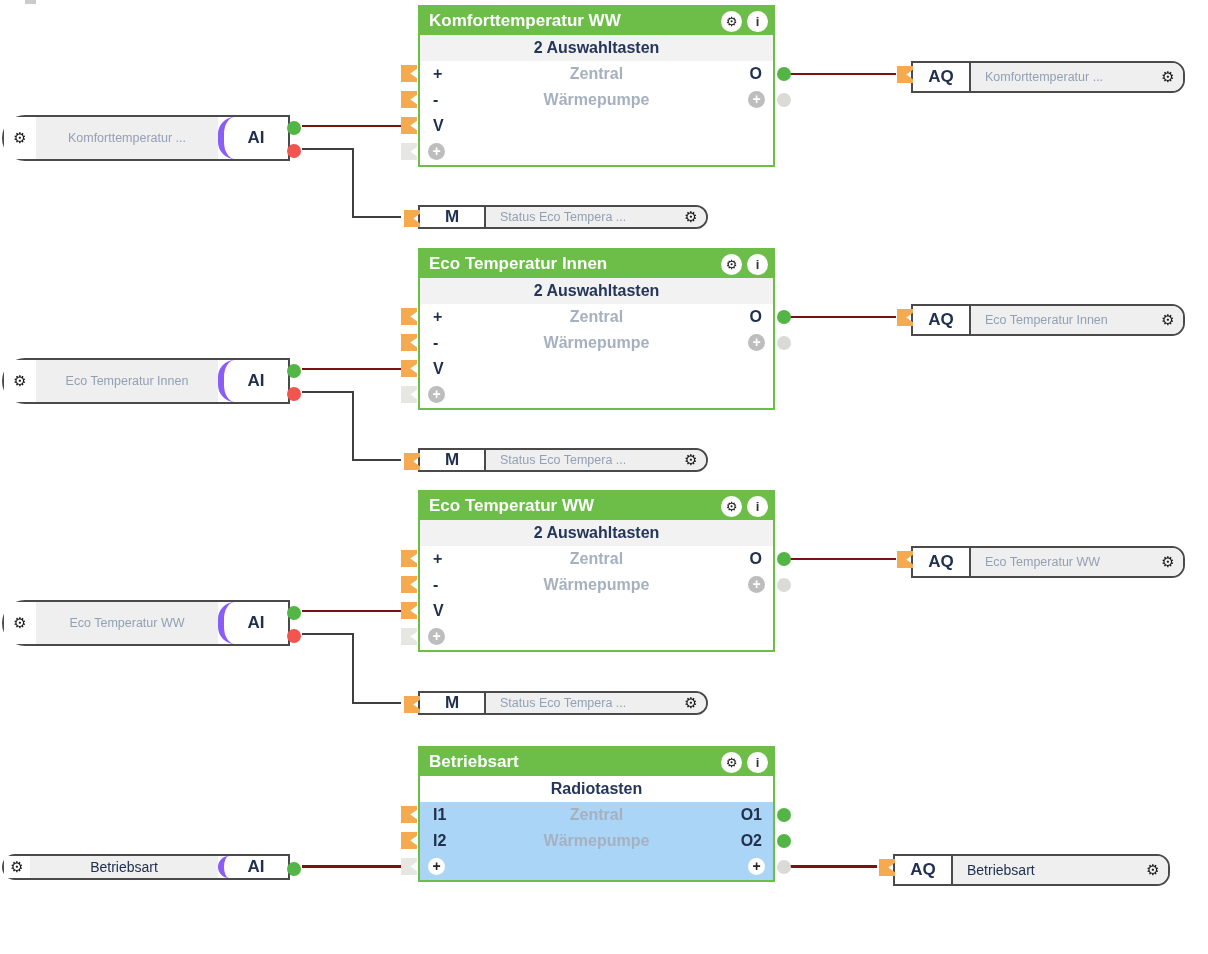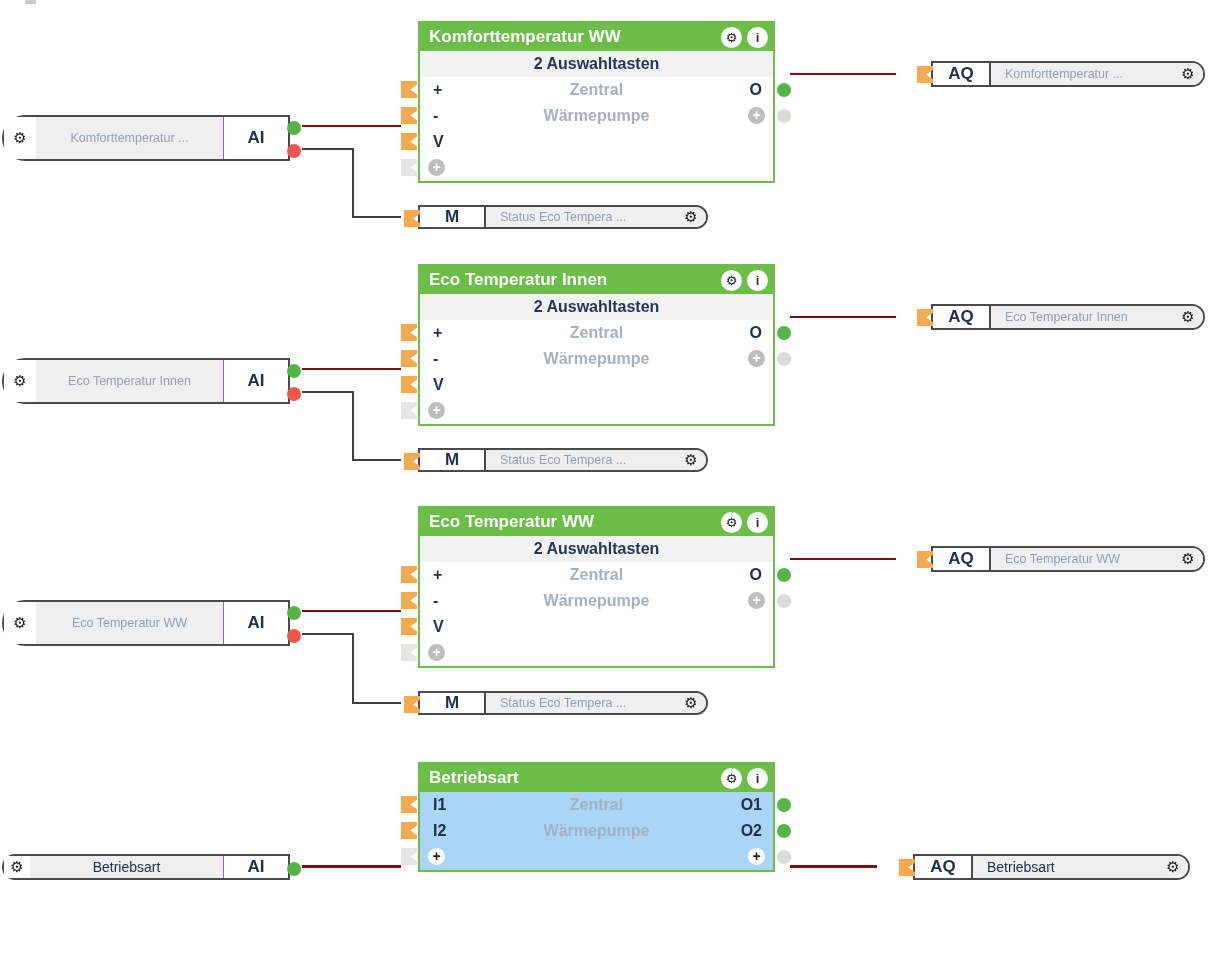--- a/index.html
+++ b/index.html
@@ -2,21 +2,21 @@
 <html><head>
 <meta charset="utf-8">
 <style>
   html,body{margin:0;padding:0;}
   body{
     width:1208px;height:954px;position:relative;overflow:hidden;
     background:#ffffff;font-family:"Liberation Sans", sans-serif;
   }
   
   .fb{position:absolute;left:418px;width:357px;box-sizing:border-box;
-      border:2px solid #6CBE49;background:#fff;margin-top:16px;}
+      border:2px solid #6CBE49;background:#fff;}
   .fb-header{height:28px;background:#6CBE49;display:flex;align-items:center;
       padding:0 5px 0 9px;}
   .fb-title{flex:1;color:#fff;font-size:17px;font-weight:bold;line-height:28px;
       white-space:nowrap;overflow:hidden;}
   .hdr-icons{display:flex;gap:5px;align-items:center;}
   .circle-icon{width:21px;height:21px;border-radius:50%;background:#fff;
       display:flex;align-items:center;justify-content:center;color:#1a1a1a;}
   .circle-icon .glyph{font-family:"DejaVu Sans", sans-serif;font-size:13px;line-height:1;}
   .circle-icon .iglyph{font-size:13px;font-weight:bold;line-height:1;color:#333;}
   .fb-row{height:26px;position:relative;background:#fff;font-size:16px;line-height:26px;font-weight:bold;}
@@ -47,32 +47,32 @@
       border:2px solid #4A4A4A;background:#fff;}
   .io .cap{display:flex;align-items:center;justify-content:center;}
   .io .gearglyph{font-family:"DejaVu Sans", sans-serif;font-size:15px;color:#1a1a1a;line-height:1;}
   .io .label{flex:1;background:#EFEFEF;color:#93A0B4;font-size:12.5px;
       display:flex;align-items:center;white-space:nowrap;overflow:hidden;}
   .io .tagbox{display:flex;align-items:center;justify-content:center;
       background:#fff;font-weight:bold;font-size:17px;color:#20304E;}
   .ai{left:2px;width:288px;height:46px;border-radius:23px 0 0 23px;}
   .ai .cap{width:32px;background:#fff;}
   .ai .label{justify-content:center;}
-  .ai .tagbox{width:64px;border-left:1px solid #8b5cf6;}
+  .ai .tagbox{width:64px;border-left:6px solid #8b5cf6;border-radius:17px;}
   .ai .dot{right:-13px;}
   .ai .dot.green{top:4px;} .ai .dot.red{top:27px;}
   .ai.small{height:26px;border-radius:13px 0 0 13px;}
   .ai.small .cap{width:26px;}
   .ai.small .dot.green{top:6px;}
   .aq,.m{border-radius:0 13px 13px 0;}
   .aq .tagbox,.m .tagbox{border-right:2px solid #4A4A4A;}
   .aq .tagbox{width:56px;} .m .tagbox{width:64px;}
   .aq .label,.m .label{padding-left:14px;}
   .aq .cap,.m .cap{width:30px;background:#EFEFEF;border-radius:0 11px 11px 0;}
-  .aq{width:274px;height:26px;margin-left:20px;} .m{left:418px;width:290px;height:24px;}
+  .aq{width:274px;height:32px;} .m{left:418px;width:290px;height:24px;}
   .io .tab{left:-16px;top:3px;}
   .sel-label{color:#20304E !important;font-size:14px !important;}
   
   .wire{position:absolute;background:#7A1113;}
   .wire.h{height:2px;} .wire.v{width:2px;}
   .wire.black{background:#3F3F3F;}
   .wire.thick{height:3px;}
   
   .artifact{position:absolute;left:25px;top:0;width:11px;height:4px;background:#CBCBCB;}
 </style>
@@ -218,20 +218,21 @@
     <span class="fb-title">Betriebsart</span>
     <span class="hdr-icons">
       <span class="circle-icon">
           <span class="glyph">⚙</span>
         </span>
       <span class="circle-icon">
           <span class="iglyph">i</span>
         </span>
     </span>
   </div>
+  <div class="fb-row fb-sub">Radiotasten</div>
   <div class="fb-row">
     <span class="tab"></span>
     <span class="port-l">I1</span>
     <span class="center-label">Zentral</span>
     <span class="port-r">O1</span>
     <span class="dot green"></span>
   </div>
   <div class="fb-row">
     <span class="tab"></span>
     <span class="port-l">I2</span>

